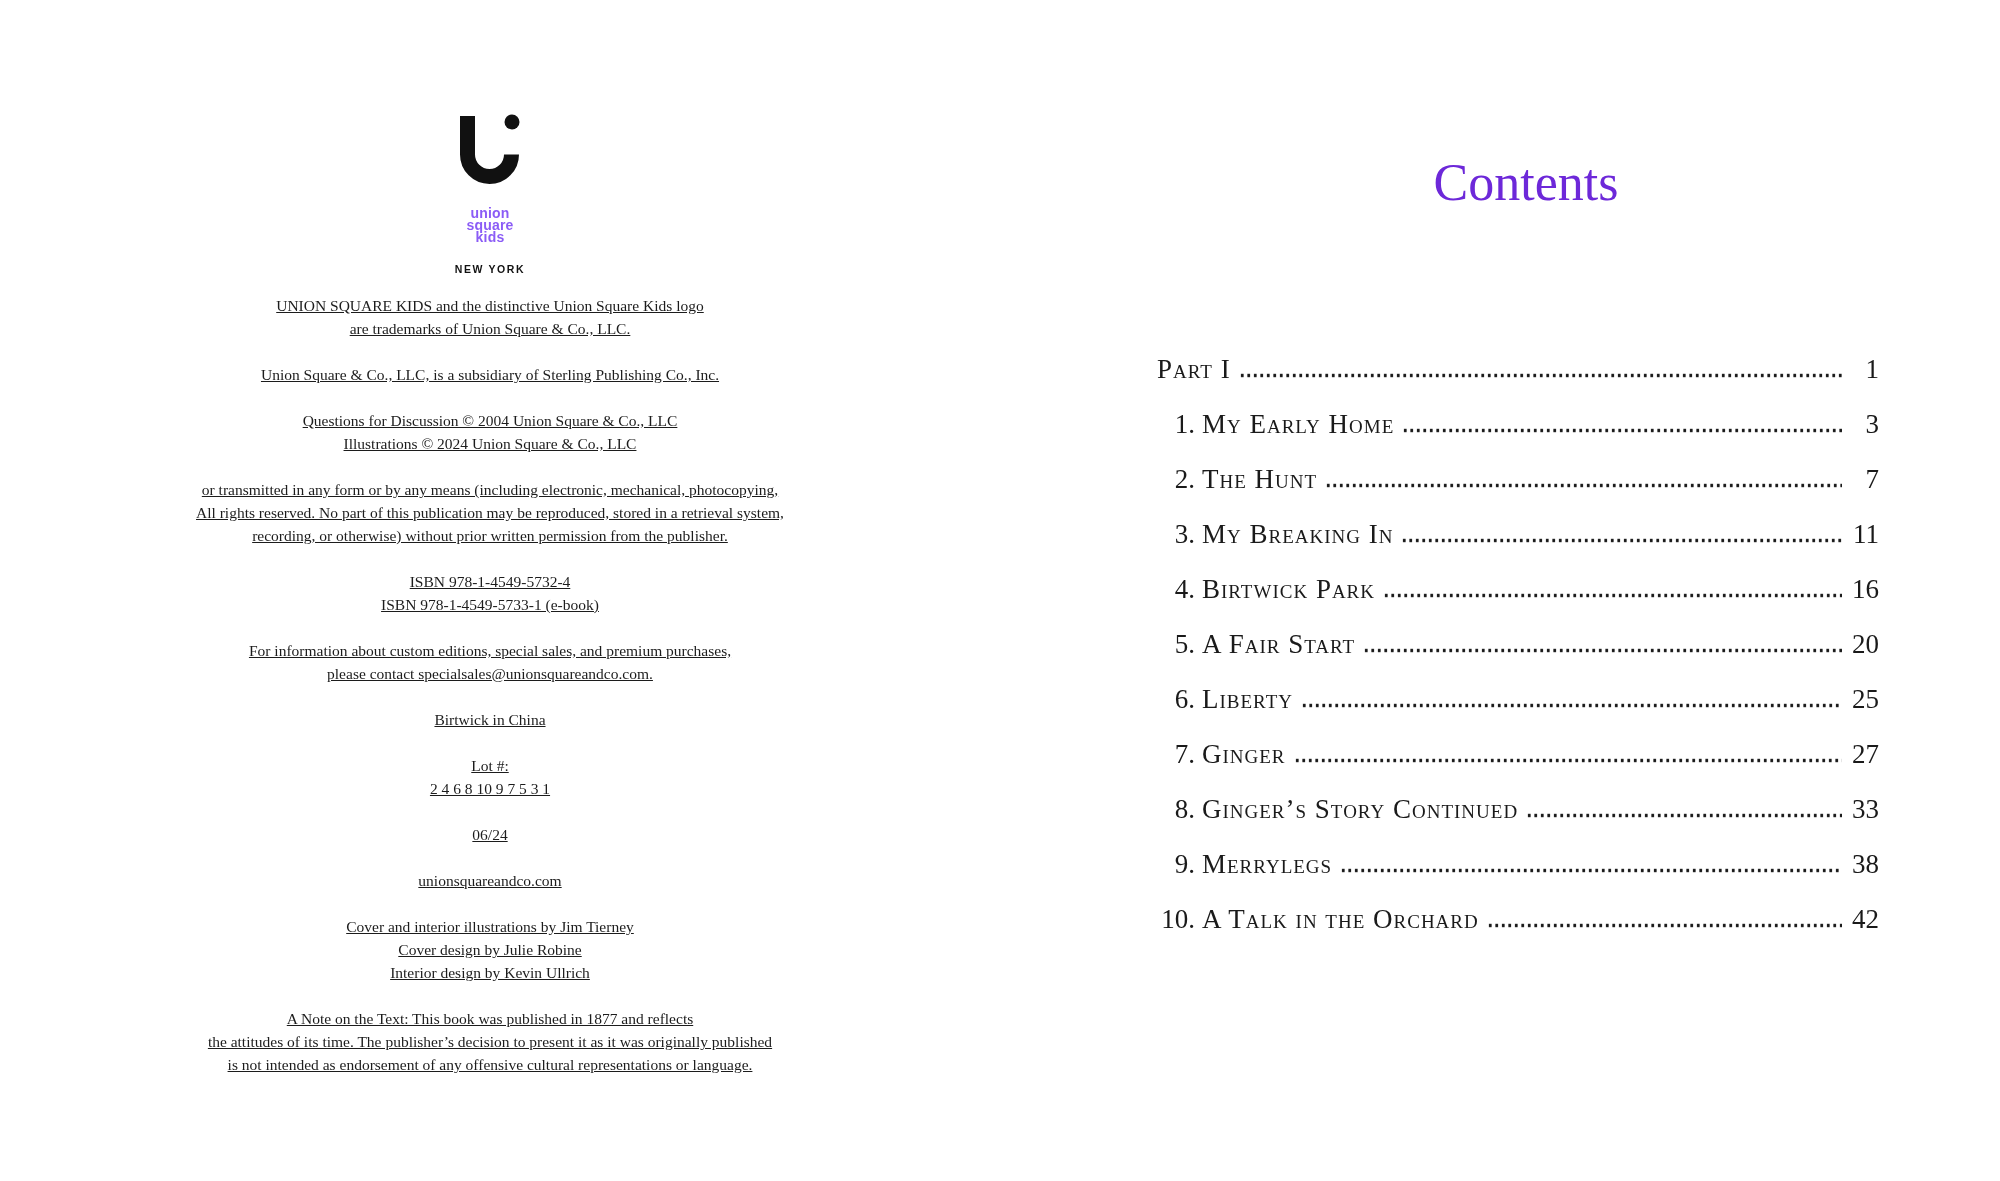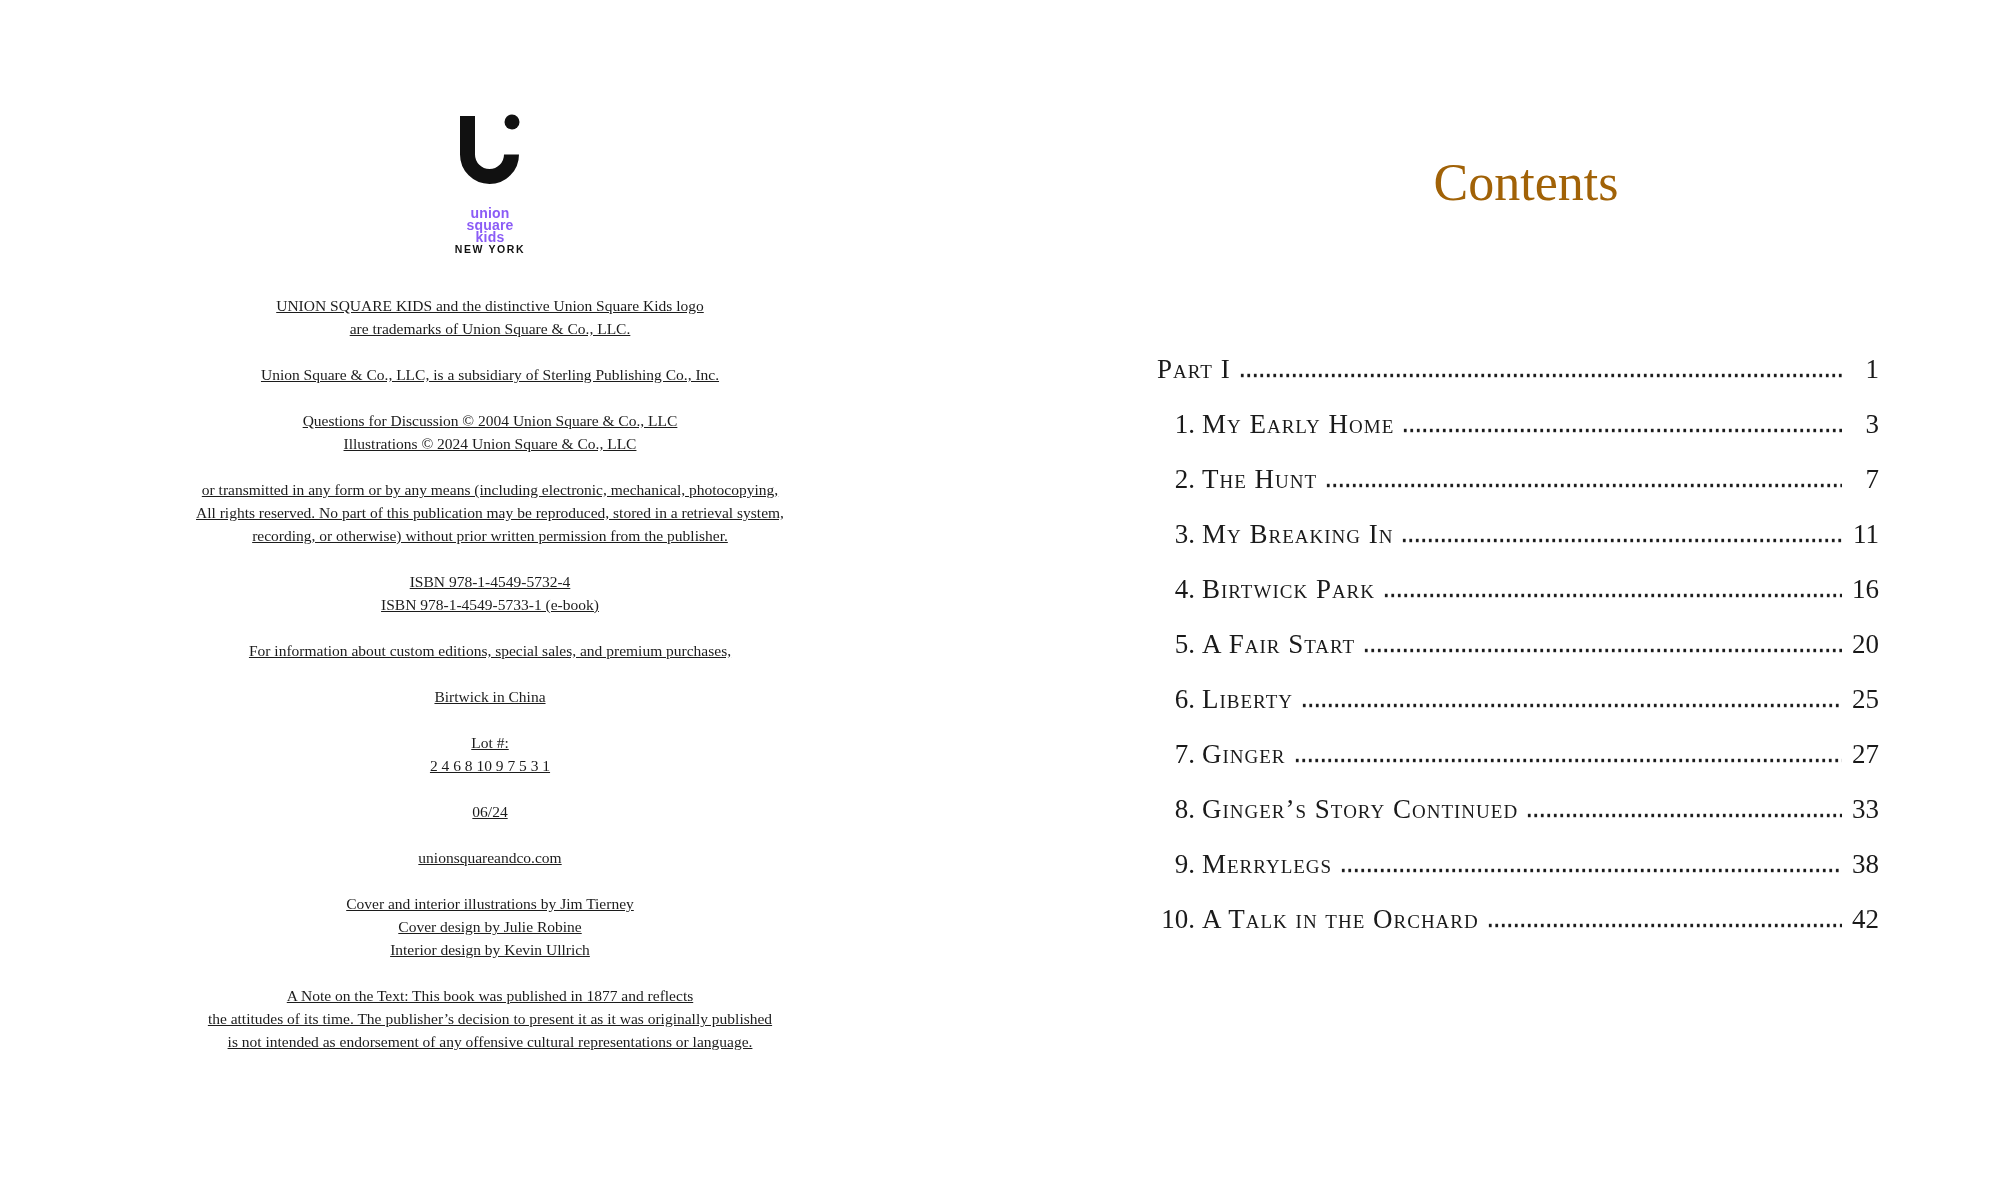--- a/index.html
+++ b/index.html
@@ -34,21 +34,21 @@
     margin-top: 24px;
     font-family: "Liberation Sans", sans-serif;
     font-weight: bold;
     font-size: 14px;
     line-height: 11.8px;
     letter-spacing: 0.2px;
     color: #8b5cf6;
   }
   .logo-wordmark span { display: block; }
   .logo-city {
-    margin-top: 0;
+    margin-top: 20px;
     font-family: "Liberation Sans", sans-serif;
     font-weight: bold;
     font-size: 10.5px;
     letter-spacing: 1.6px;
     color: #111111;
   }
   .copyright {
     position: absolute;
     top: 294px; left: 0; right: 0;
     font-size: 15.5px;
@@ -66,21 +66,21 @@
     width: 1000px; height: 1181px;
   }
   .contents-title {
     position: absolute;
     left: 1156px; top: 157px;
     width: 740px;
     text-align: center;
     font-size: 52px;
     line-height: 1;
     font-weight: normal;
-    color: #a16207;
+    color: #6d28d9;
   }
   .toc {
     position: absolute;
     left: 1155px; top: 352px;
     width: 724px;
     font-size: 27px;
     color: #1a1a1a;
   }
   .toc-row {
     display: flex;
@@ -150,20 +150,21 @@
           <span class="cline">or transmitted in any form or by any means (including electronic, mechanical, photocopying,</span>
           <span class="cline">All rights reserved. No part of this publication may be reproduced, stored in a retrieval system,</span>
           <span class="cline">recording, or otherwise) without prior written permission from the publisher.</span>
         </p>
         <p>
           <span class="cline">ISBN 978-1-4549-5732-4</span>
           <span class="cline">ISBN 978-1-4549-5733-1 (e-book)</span>
         </p>
         <p>
           <span class="cline">For information about custom editions, special sales, and premium purchases,</span>
+          <span class="cline">please contact specialsales@unionsquareandco.com.</span>
         </p>
         <p>
           <span class="cline">Birtwick in China</span>
         </p>
         <p>
           <span class="cline">Lot #:</span>
           <span class="cline">2 4 6 8 10 9 7 5 3 1</span>
         </p>
         <p>
           <span class="cline">06/24</span>

